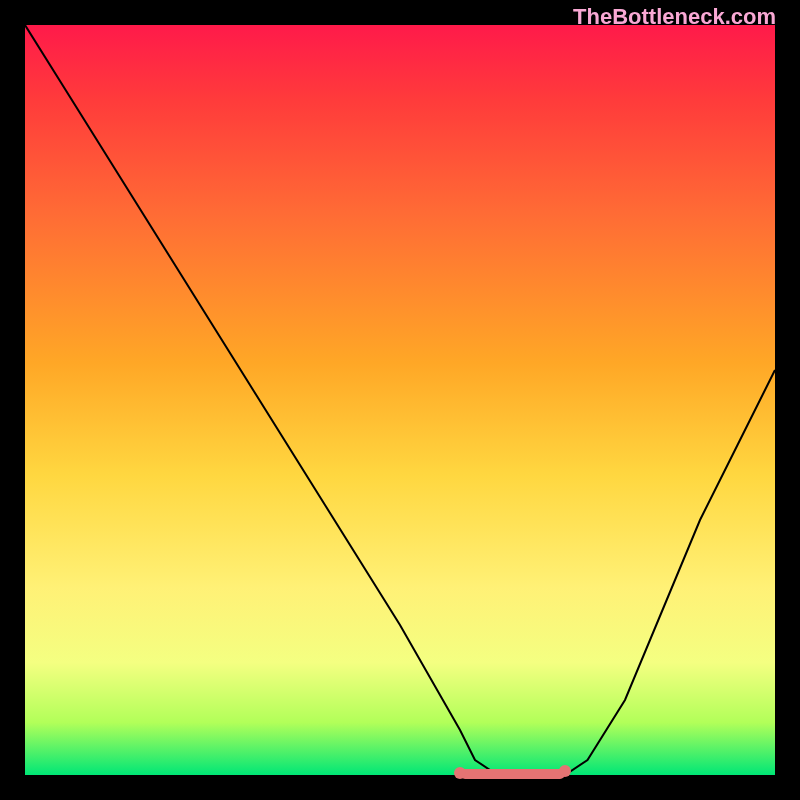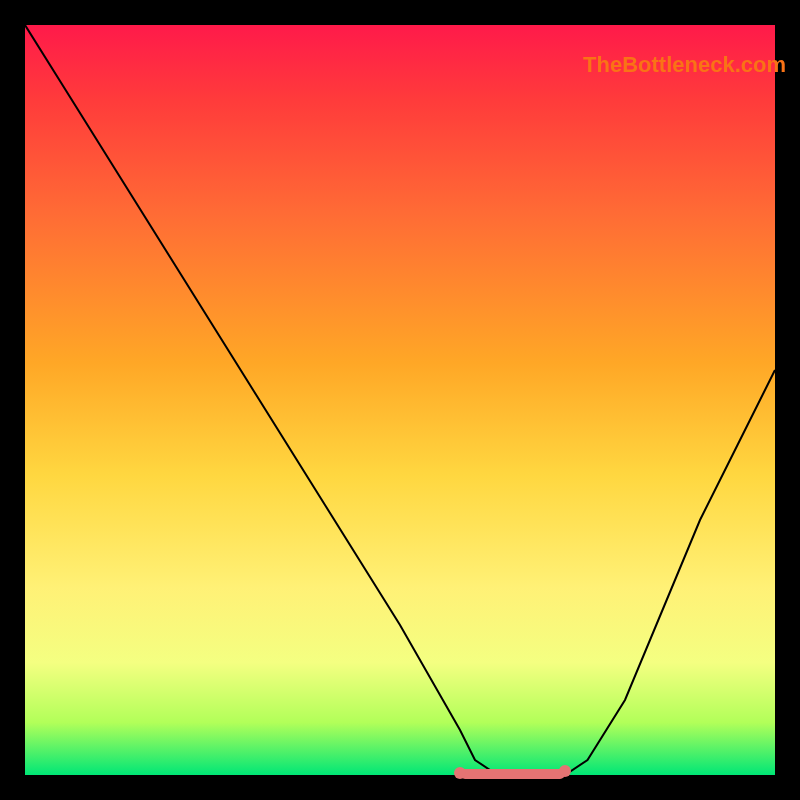--- a/index.html
+++ b/index.html
@@ -7,26 +7,25 @@
     padding: 0;
     width: 800px;
     height: 800px;
     background: #000;
     position: relative;
     font-family: Arial, sans-serif;
   }
   .watermark {
     position: absolute;
     top: 4px;
-    right: 14px;
-    color: #f97316;
+    right: 24px;
+    color: #f9a8d4;
     font-size: 22px;
     font-weight: bold;
     z-index: 10;
-    margin-top: 48px;
   }
   .plot-area {
     position: absolute;
     left: 25px;
     top: 25px;
     width: 750px;
     height: 750px;
     background: linear-gradient(to bottom,
       #ff1a4a 0%,
       #ff3b3b 10%,

